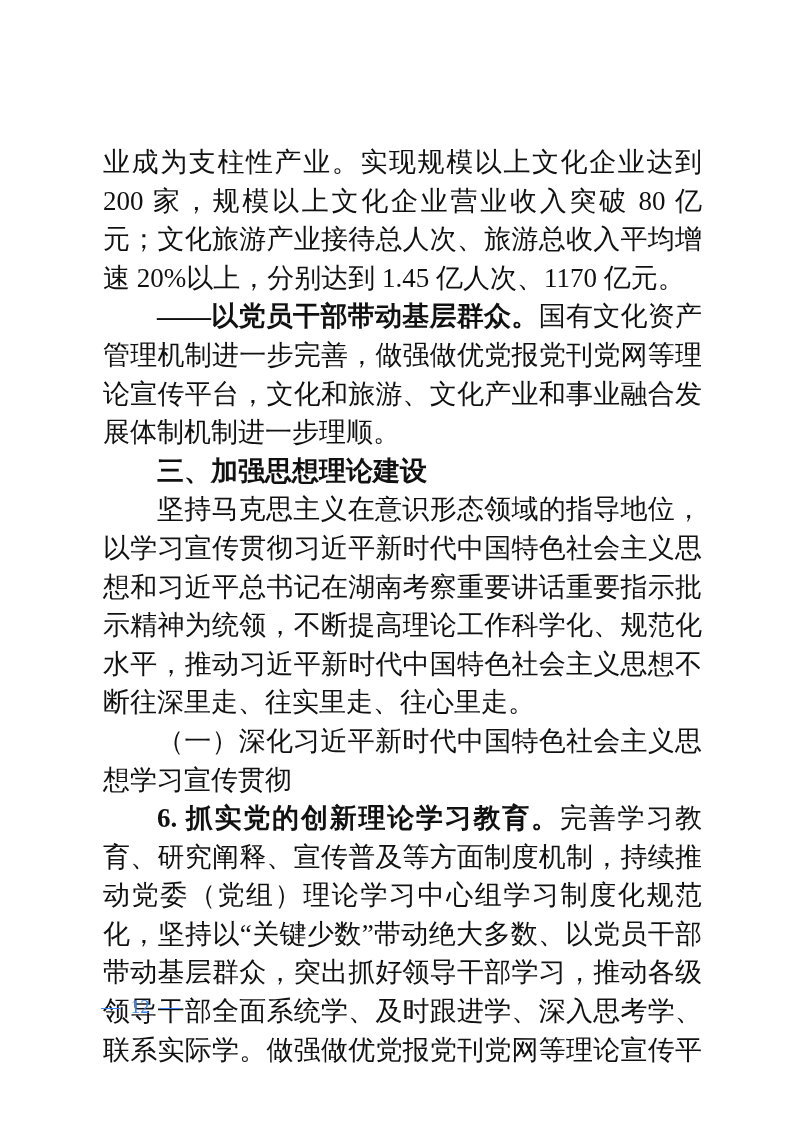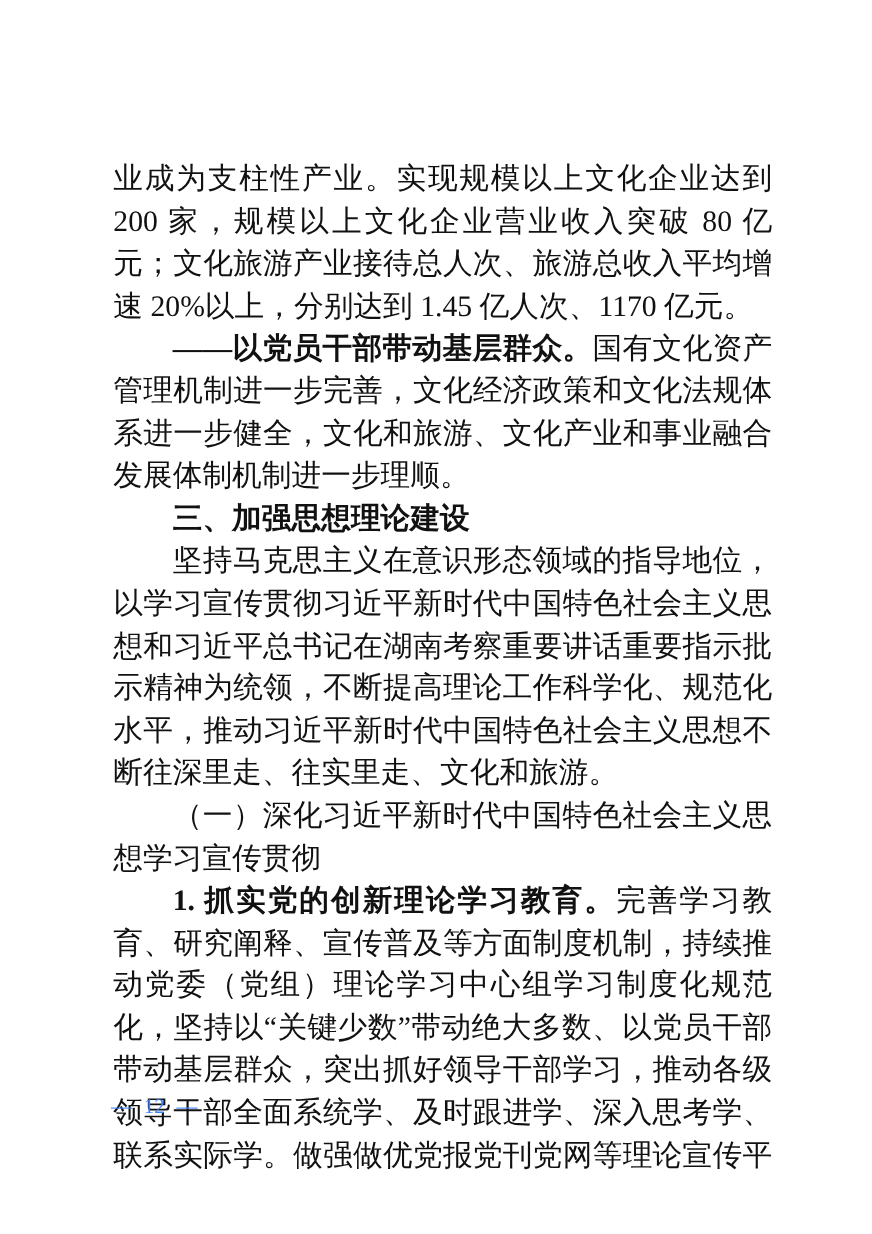--- a/index.html
+++ b/index.html
@@ -54,26 +54,26 @@
   }
 </style>
 </head>
 <body>
 
 <div class="page">
   <div class="content">
 
     <p class="body-text">业成为支柱性产业。实现规模以上文化企业达到 200 家，规模以上文化企业营业收入突破 80 亿元；文化旅游产业接待总人次、旅游总收入平均增速 20%以上，分别达到 1.45 亿人次、1170 亿元。</p>
 
-    <p class="body-text indent"><span class="lead-bold">——以党员干部带动基层群众。</span><span>国有文化资产管理机制进一步完善，文化经济政策和文化法规体系进一步健全，文化和旅游、文化产业和事业融合发展体制机制进一步理顺。</span></p>
+    <p class="body-text indent"><span class="lead-bold">——以党员干部带动基层群众。</span><span>国有文化资产管理机制进一步完善，做强做优党报党刊党网等理论宣传平台，文化和旅游、文化产业和事业融合发展体制机制进一步理顺。</span></p>
 
     <p class="heading1 indent">三、加强思想理论建设</p>
 
-    <p class="body-text indent">坚持马克思主义在意识形态领域的指导地位，以学习宣传贯彻习近平新时代中国特色社会主义思想和习近平总书记在湖南考察重要讲话重要指示批示精神为统领，不断提高理论工作科学化、规范化水平，推动习近平新时代中国特色社会主义思想不断往深里走、往实里走、文化和旅游。</p>
+    <p class="body-text indent">坚持马克思主义在意识形态领域的指导地位，以学习宣传贯彻习近平新时代中国特色社会主义思想和习近平总书记在湖南考察重要讲话重要指示批示精神为统领，不断提高理论工作科学化、规范化水平，推动习近平新时代中国特色社会主义思想不断往深里走、往实里走、往心里走。</p>
 
     <p class="heading2 indent">（一）深化习近平新时代中国特色社会主义思想学习宣传贯彻</p>
 
-    <p class="body-text indent"><span class="lead-bold">1. 抓实党的创新理论学习教育。</span><span>完善学习教育、研究阐释、宣传普及等方面制度机制，持续推动党委（党组）理论学习中心组学习制度化规范化，坚持以“关键少数”带动绝大多数、以党员干部带动基层群众，突出抓好领导干部学习，推动各级领导干部全面系统学、及时跟进学、深入思考学、联系实际学。做强做优党报党刊党网等理论宣传平台，在推进媒体深度融合、资源共享、优势互补中形成理论引领的合力，形成理论宣传“矩阵”。</span></p>
+    <p class="body-text indent"><span class="lead-bold">6. 抓实党的创新理论学习教育。</span><span>完善学习教育、研究阐释、宣传普及等方面制度机制，持续推动党委（党组）理论学习中心组学习制度化规范化，坚持以“关键少数”带动绝大多数、以党员干部带动基层群众，突出抓好领导干部学习，推动各级领导干部全面系统学、及时跟进学、深入思考学、联系实际学。做强做优党报党刊党网等理论宣传平台，在推进媒体深度融合、资源共享、优势互补中形成理论引领的合力，形成理论宣传“矩阵”。</span></p>
 
   </div>
 
   <div class="footer">— 12 —</div>
 </div>
 
 </body></html>

